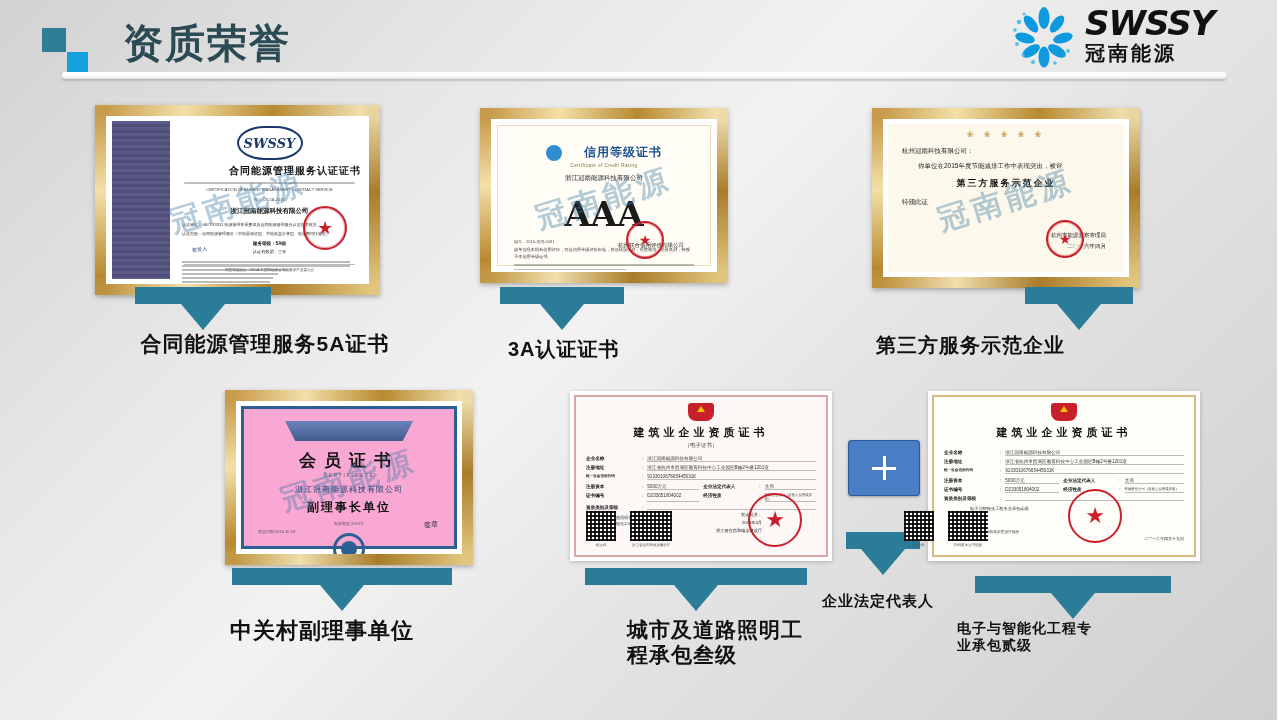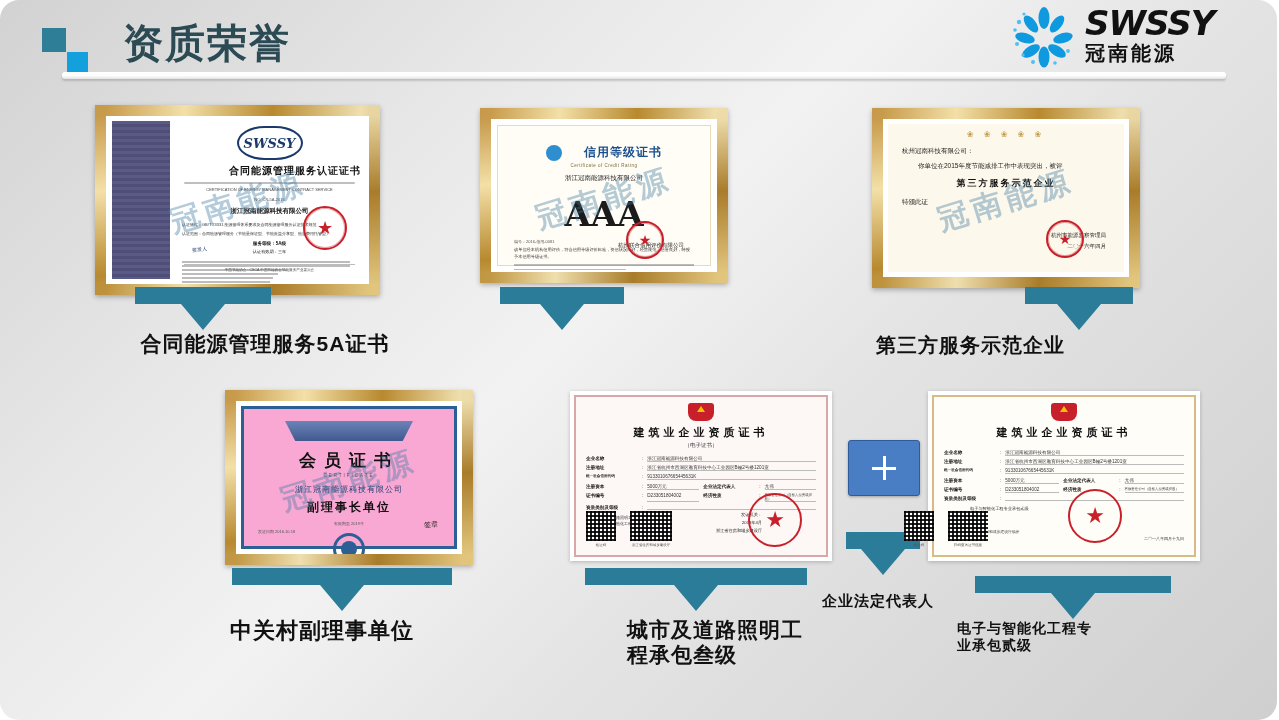--- a/index.html
+++ b/index.html
@@ -6,21 +6,20 @@
     margin: 0; padding: 0;
     width: 1279px; height: 720px;
     overflow: hidden;
     font-family: "Liberation Sans", "DejaVu Sans", sans-serif;
   }
   #slide {
     position: relative;
     width: 1277px; height: 720px;
     background: linear-gradient(135deg, #d2d2d2 0%, #e8e8e8 28%, #f2f2f2 45%, #e4e4e4 62%, #cfcfcf 100%);
     overflow: hidden;
-    border-radius: 19px;
   }
 
   
   #header-squares { position: absolute; left: 42px; top: 28px; width: 56px; height: 44px; }
   .sq { position: absolute; }
   .sq-dark  { left: 0;  top: 0;  width: 24px; height: 24px; background: #2f7e97; }
   .sq-light { left: 25px; top: 24px; width: 21px; height: 21px; background: #149fdd; }
 
   #page-title {
     position: absolute; left: 123px; top: 18px;
@@ -291,20 +290,21 @@
         <div style="position:absolute;right:26px;bottom:16px;font-size:5.5px;color:#222;">杭州联合信用评价有限公司</div>
         <div class="red-seal" style="right:46px;bottom:6px;width:34px;height:34px;font-size:14px;">★</div>
       </div>
       <div class="wm">冠南能源</div>
     </div>
   </div>
   <div class="arrow" style="left:500px; top:287px; width:124px;">
     <div class="bar"></div>
       <div class="tip"></div>
   </div>
+  <div class="caption" style="left:508px; top:338px; width:260px; font-size:20px;">3A认证证书</div>
 
   <div class="cert frame-gold" id="cert3">
     <div class="frame-inner">
       <div class="body">
         <div style="text-align:center;font-size:8px;color:#c79a4a;letter-spacing:4px;margin-top:6px;">❀ ❀ ❀ ❀ ❀</div>
         <div class="c3-line">杭州冠南科技有限公司：</div>
         <div class="c3-mid">你单位在2015年度节能减排工作中表现突出，被评</div>
         <div class="c3-bold">第三方服务示范企业</div>
         <div class="c3-line" style="margin-top:8px;">特颁此证</div>
         <div style="position:absolute;right:18px;bottom:22px;font-size:5.5px;color:#222;text-align:right;">

